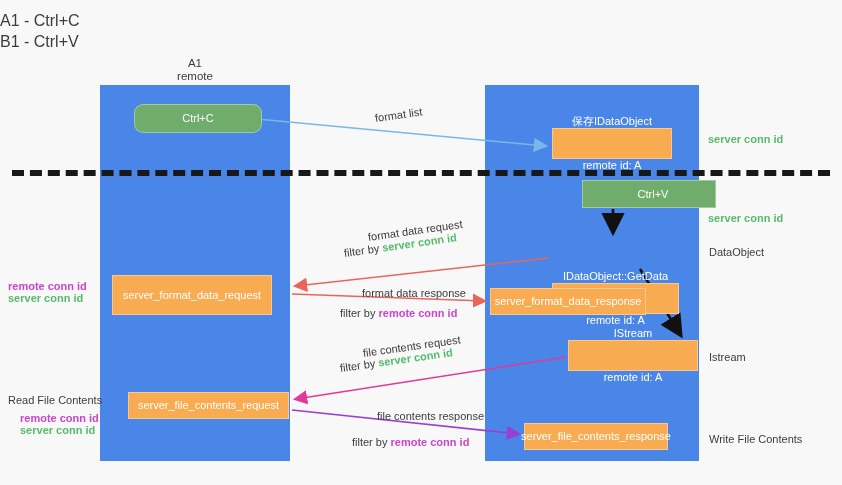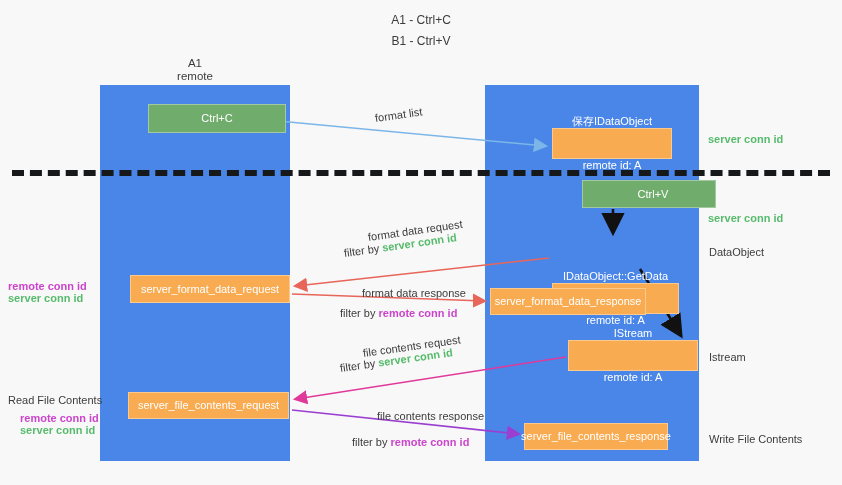--- a/index.html
+++ b/index.html
@@ -19,22 +19,21 @@
     left: 0; top: 0;
     width: 842px;
     height: 485px;
   }
   .abs { position: absolute; }
 
   
   #title {
     left: 0; top: 10px;
     width: 842px;
-    text-align: center;
-    font-size: 12px;
+    font-size: 16px;
     color: #3c3c3c;
     line-height: 21px;
     white-space: pre-line;
   }
 
   
   .lane-header {
     font-size: 11.5px;
     color: #3c3c3c;
     text-align: center;
@@ -73,26 +72,26 @@
     font-size: 11px;
     line-height: 13px;
     text-align: center;
     border: 1px solid rgba(255,255,255,0.35);
     padding: 2px 4px;
   }
   .node.green { background: #6aa84f; background: #70ad6d; }
   .node.orange { background: #f9ab51; gap: 31px; }
   .node .sub { font-size: 11px; }
 
-  #n-ctrlc   { left: 148px; top: 104px; width: 138px; height: 29px; }
+  #n-ctrlc   { left: 134px; top: 104px; width: 128px; height: 29px; border-radius: 9px; }
   #n-save    { left: 552px; top: 128px; width: 120px; height: 31px; }
   #n-ctrlv   { left: 582px; top: 180px; width: 134px; height: 28px; padding-left: 12px; }
   #n-getdata { left: 552px; top: 237px; width: 127px; height: 31px; margin-top: 46px; }
   #n-istream { left: 568px; top: 340px; width: 130px; height: 31px; }
-  #n-sfdreq  { left: 130px; top: 275px; width: 160px; height: 28px; }
+  #n-sfdreq  { left: 112px; top: 275px; width: 160px; height: 40px; }
   #n-sfdresp { left: 490px; top: 288px; width: 156px; height: 27px; }
   #n-sfcreq  { left: 128px; top: 392px; width: 161px; height: 27px; }
   #n-sfcresp { left: 524px; top: 423px; width: 144px; height: 27px; }
 
   
   .flow-label {
     font-size: 11px;
     color: #3c3c3c;
     line-height: 16px;
     white-space: nowrap;

